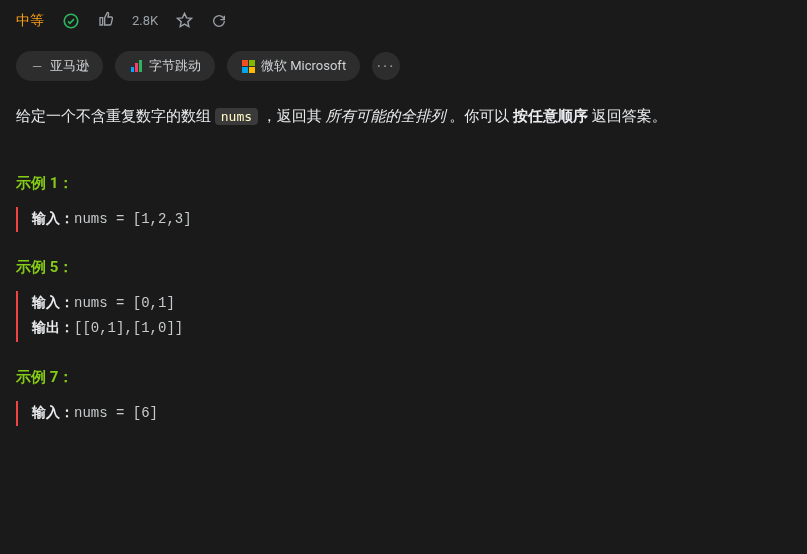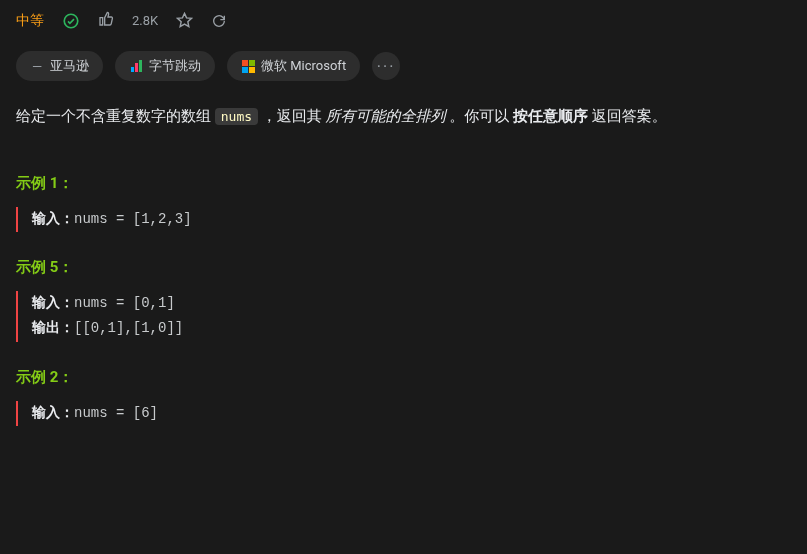--- a/index.html
+++ b/index.html
@@ -222,18 +222,18 @@
 
   <div>
     <p class="example-title">示例 5：</p>
     <div class="example-block">
       <div><span class="example-label">输入：</span><span>nums = [0,1]</span></div>
       <div><span class="example-label">输出：</span><span>[[0,1],[1,0]]</span></div>
     </div>
   </div>
 
   <div>
-    <p class="example-title">示例 2：</p>
+    <p class="example-title">示例 7：</p>
     <div class="example-block">
       <div><span class="example-label">输入：</span><span>nums = [6]</span></div>
     </div>
   </div>
 </div>
 
 </body></html>

